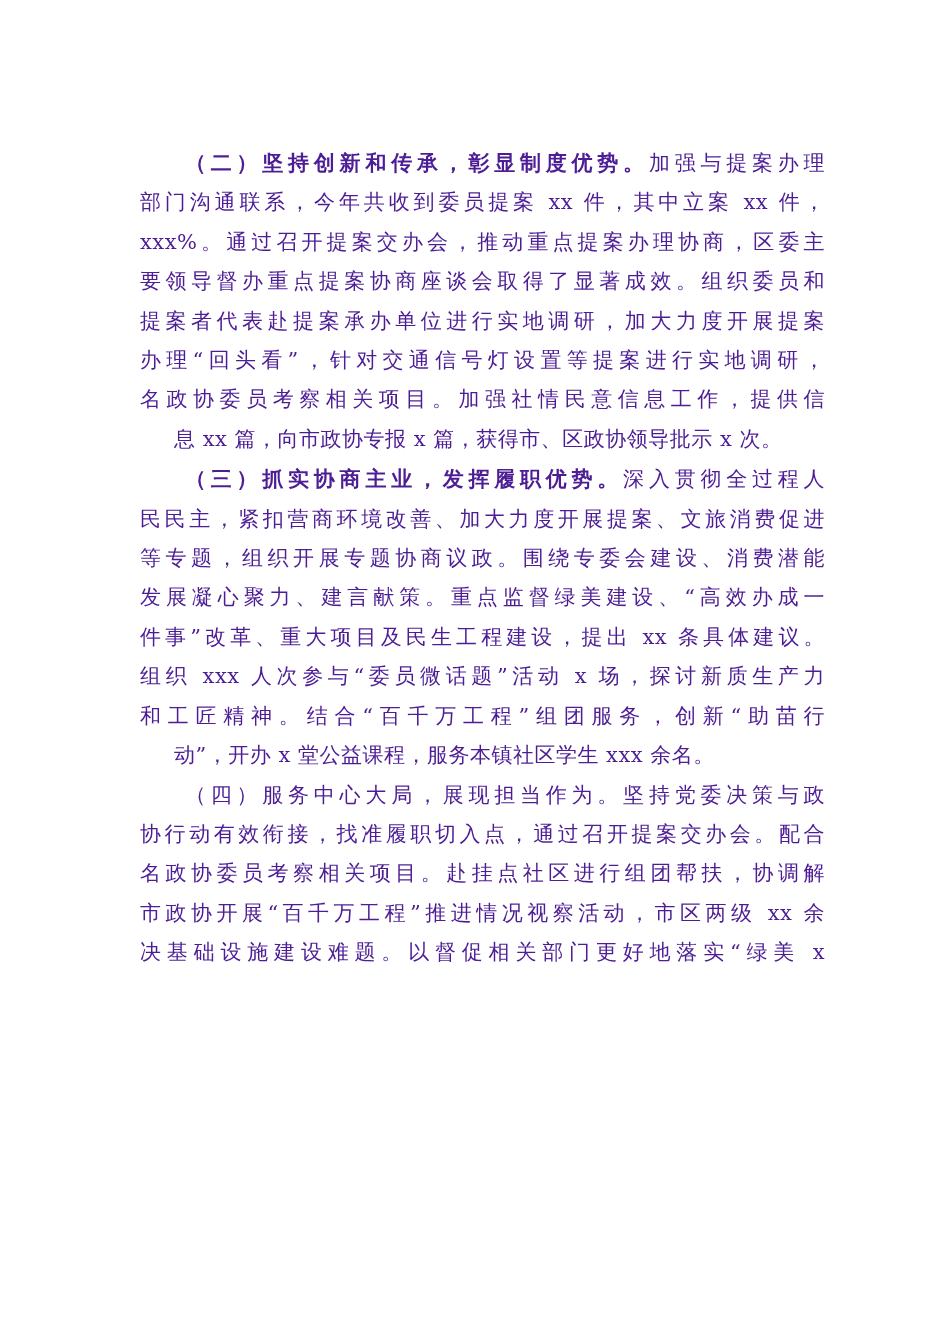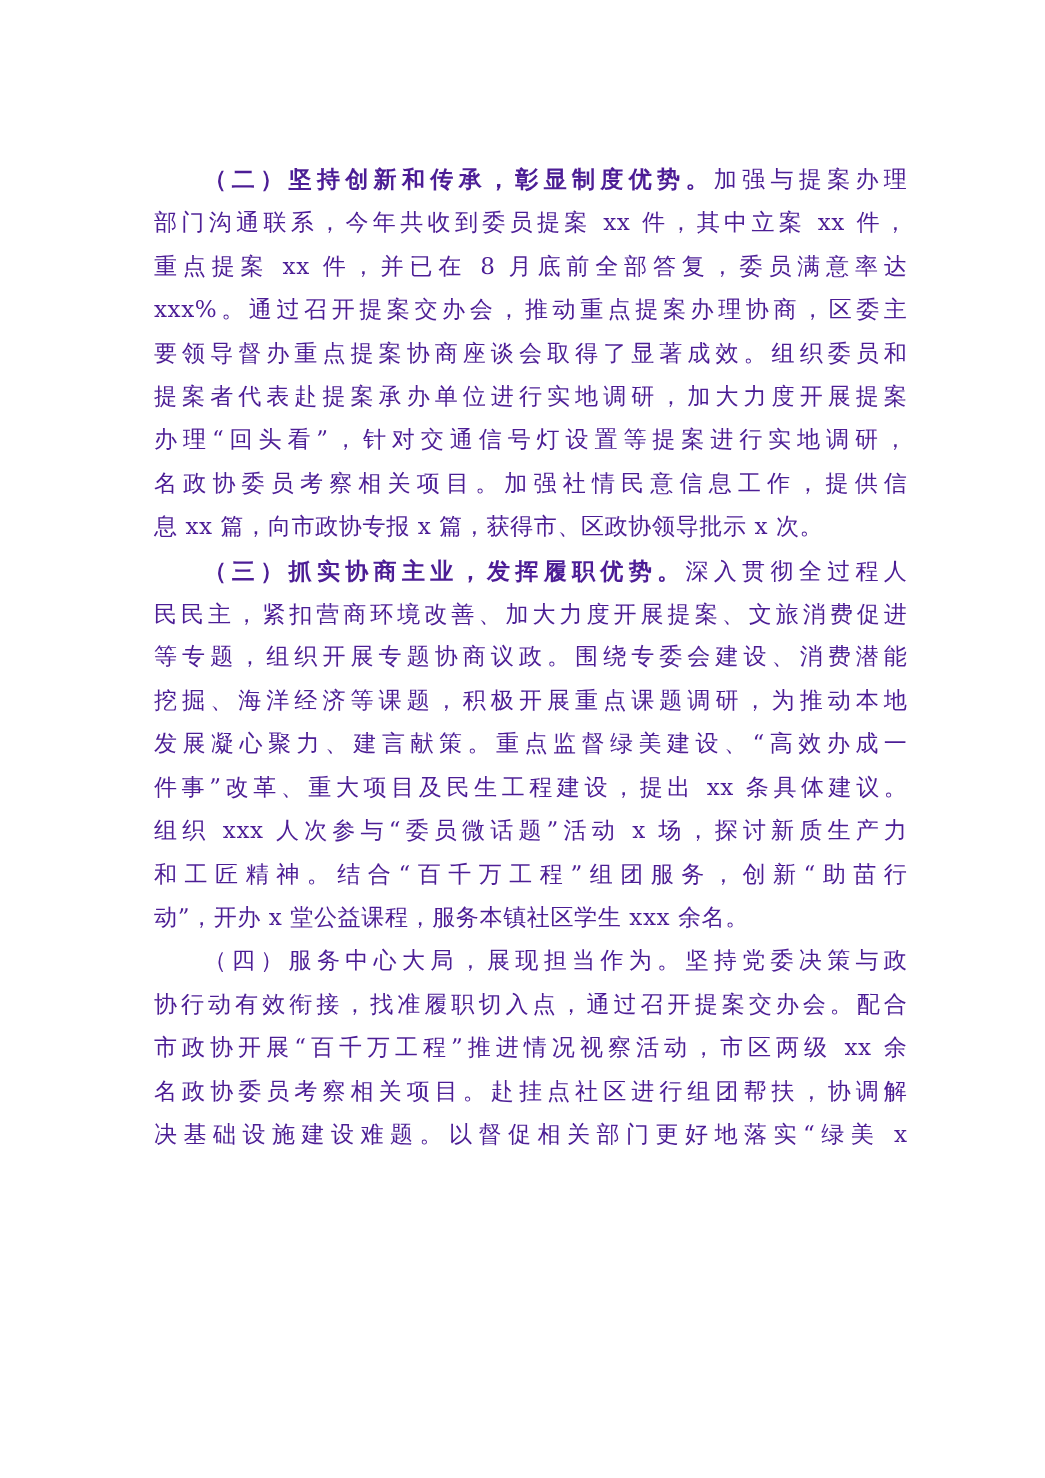--- a/index.html
+++ b/index.html
@@ -11,53 +11,51 @@
     width: 685px;
     font-family: "DejaVu Serif", "Liberation Serif", serif;
     font-size: 21px;
     line-height: 39.4px;
     color: #4c1d95;
     text-align: justify;
     text-justify: inter-character;
     letter-spacing: 0.5px;
   }
   .line { display: block; text-align: justify; text-align-last: justify; white-space: nowrap; overflow: visible; }
-  .line.last { text-align-last: left; }
+  .line.last { text-align-last: left; margin-left: 34px; }
   .indent { padding-left: 45px; }
 </style>
 </head>
 <body>
 
 <div class="page">
 
   <div class="para-block">
     <span class="line indent"><span style="font-weight: bold;">（二）坚持创新和传承，彰显制度优势。</span>加强与提案办理</span>
     <span class="line">部门沟通联系，今年共收到委员提案 xx 件，其中立案 xx 件，</span>
-    <span class="line">重点提案 xx 件，并已在 8 月底前全部答复，委员满意率达</span>
     <span class="line">xxx%。通过召开提案交办会，推动重点提案办理协商，区委主</span>
     <span class="line">要领导督办重点提案协商座谈会取得了显著成效。组织委员和</span>
     <span class="line">提案者代表赴提案承办单位进行实地调研，加大力度开展提案</span>
     <span class="line">办理“回头看”，针对交通信号灯设置等提案进行实地调研，</span>
     <span class="line">名政协委员考察相关项目。加强社情民意信息工作，提供信</span>
     <span class="line last">息 xx 篇，向市政协专报 x 篇，获得市、区政协领导批示 x 次。</span>
   </div>
 
   <div class="para-block">
     <span class="line indent"><span style="font-weight: bold;">（三）抓实协商主业，发挥履职优势。</span>深入贯彻全过程人</span>
     <span class="line">民民主，紧扣营商环境改善、加大力度开展提案、文旅消费促进</span>
     <span class="line">等专题，组织开展专题协商议政。围绕专委会建设、消费潜能</span>
-    <span class="line">挖掘、海洋经济等课题，积极开展重点课题调研，为推动本地</span>
     <span class="line">发展凝心聚力、建言献策。重点监督绿美建设、“高效办成一</span>
     <span class="line">件事”改革、重大项目及民生工程建设，提出 xx 条具体建议。</span>
     <span class="line">组织 xxx 人次参与“委员微话题”活动 x 场，探讨新质生产力</span>
     <span class="line">和工匠精神。结合“百千万工程”组团服务，创新“助苗行</span>
     <span class="line last">动”，开办 x 堂公益课程，服务本镇社区学生 xxx 余名。</span>
   </div>
 
   <div class="para-block">
     <span class="line indent"><span style="font-weight: normal;">（四）服务中心大局，展现担当作为。</span>坚持党委决策与政</span>
     <span class="line">协行动有效衔接，找准履职切入点，通过召开提案交办会。配合</span>
+    <span class="line">名政协委员考察相关项目。赴挂点社区进行组团帮扶，协调解</span>
     <span class="line">市政协开展“百千万工程”推进情况视察活动，市区两级 xx 余</span>
-    <span class="line">名政协委员考察相关项目。赴挂点社区进行组团帮扶，协调解</span>
     <span class="line">决基础设施建设难题。以督促相关部门更好地落实“绿美 x</span>
   </div>
 
 </div>
 
 </body></html>

